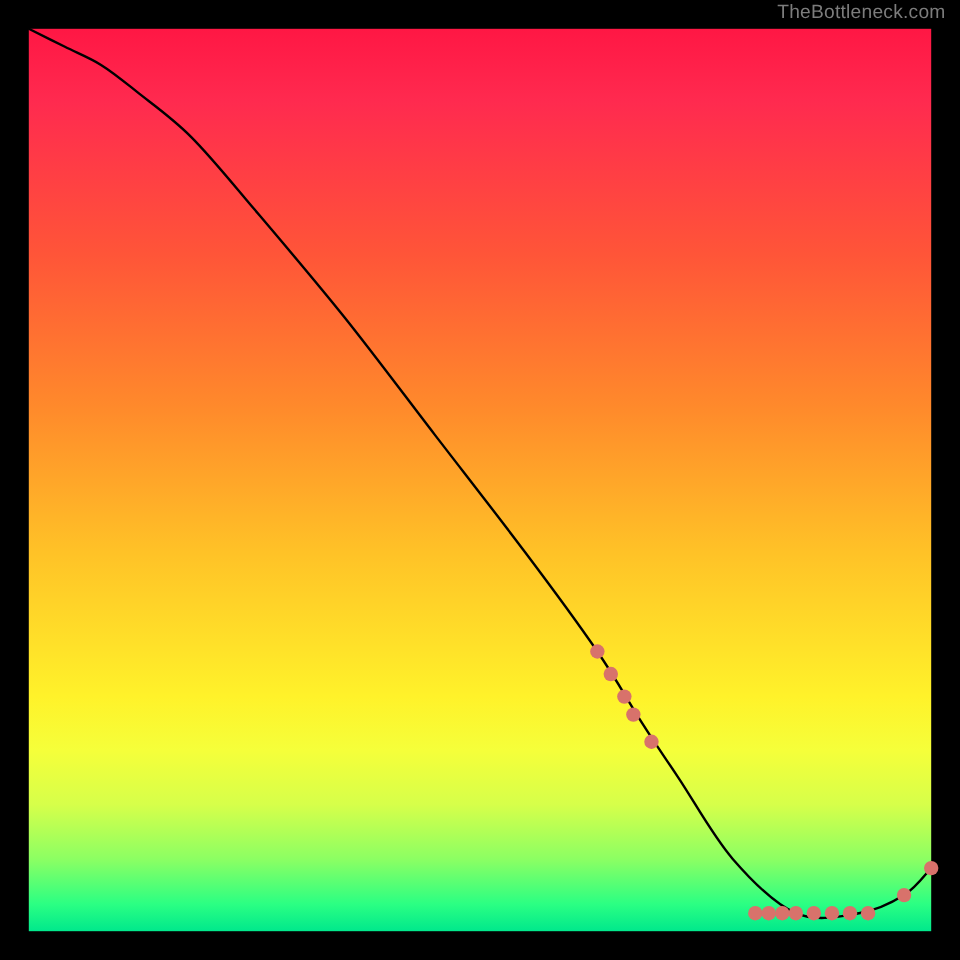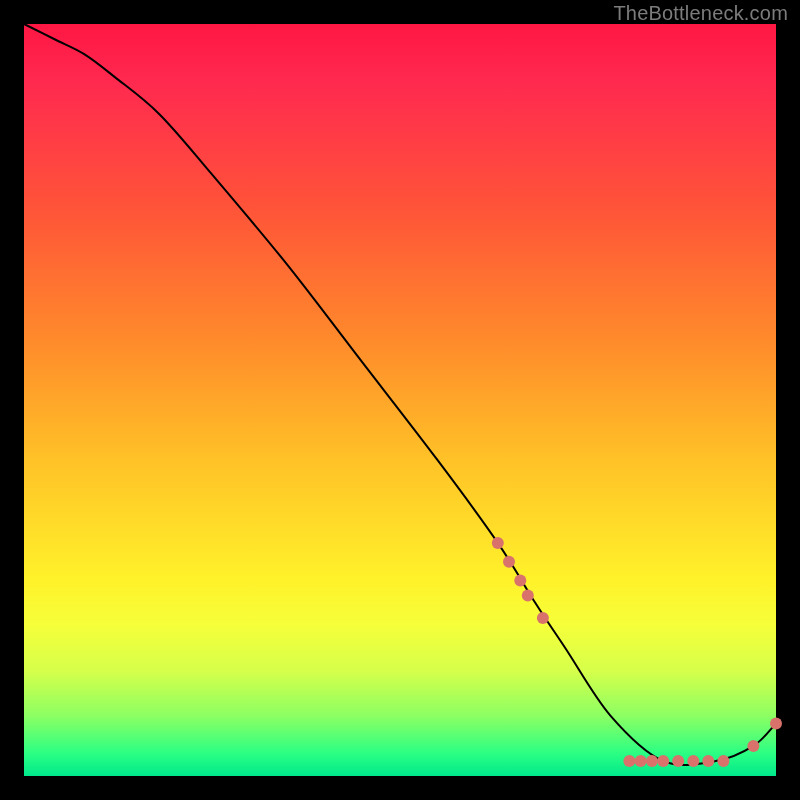--- a/index.html
+++ b/index.html
@@ -14,21 +14,21 @@
   .stage {
     position: relative;
     width: 800px;
     height: 800px;
   }
   .attribution {
     position: absolute;
     top: 2px;
     right: 12px;
     color: #7c7c7c;
-    font-size: 20px;
+    font-size: 16px;
     letter-spacing: 0.2px;
     font-weight: 500;
   }
   .plot {
     position: absolute;
     left: 24px;
     top: 24px;
     width: 752px;
     height: 752px;
     

